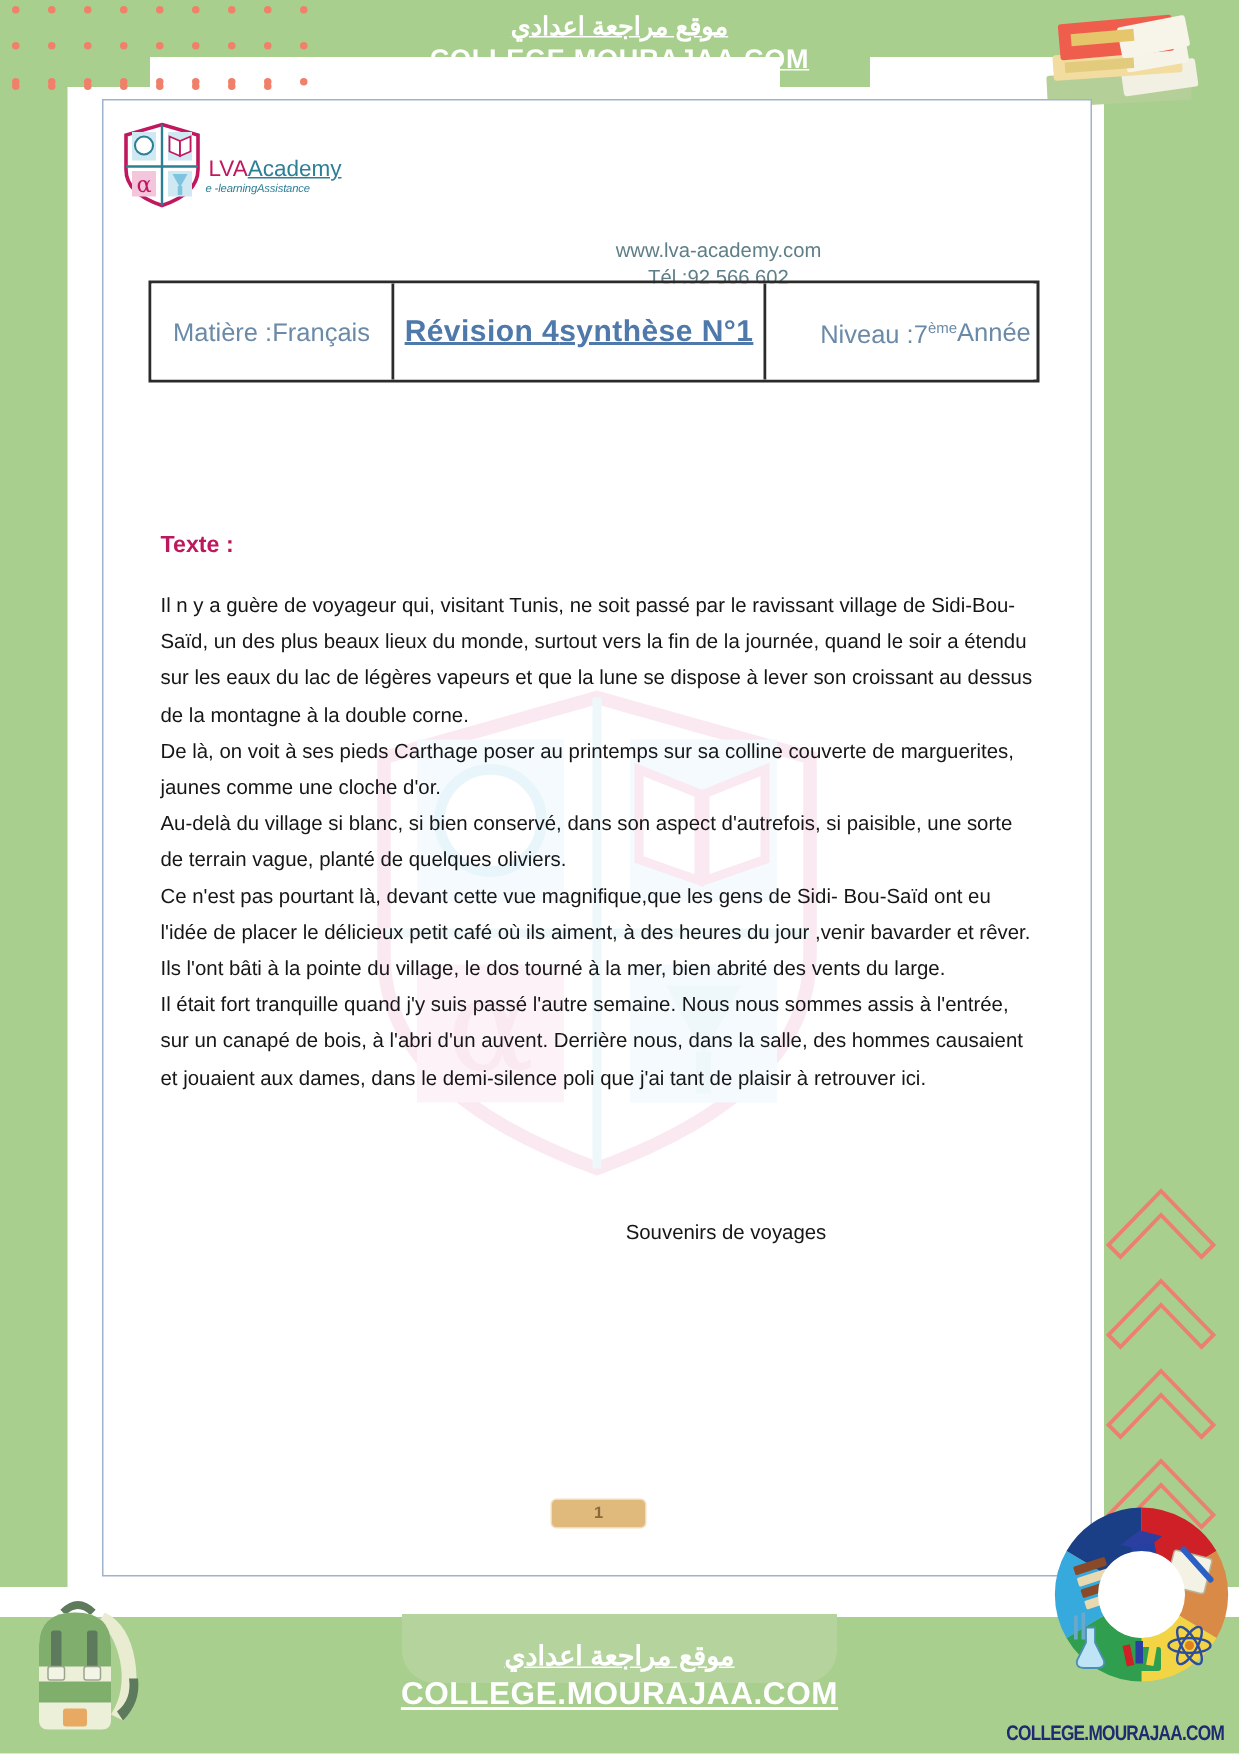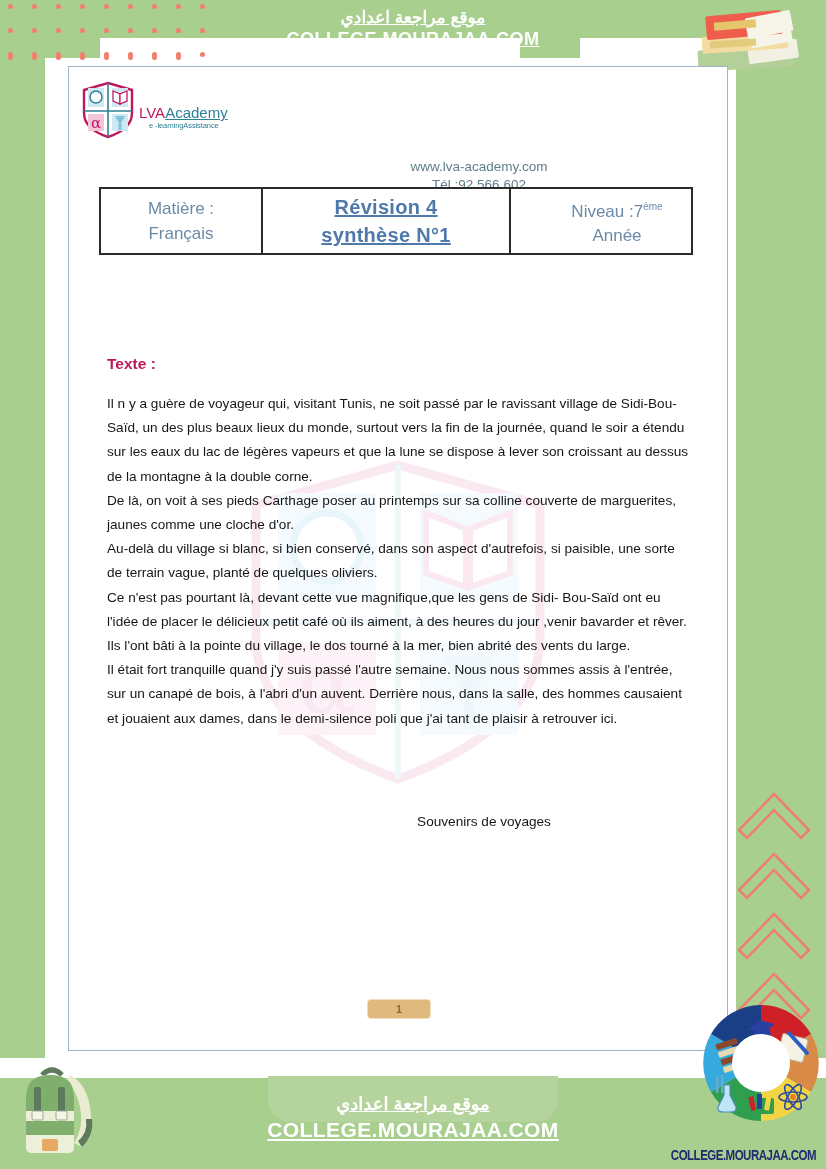--- a/index.html
+++ b/index.html
@@ -159,21 +159,21 @@
     opacity: 0.17;
     pointer-events: none;
   }
 
   
   .logo-block { position: absolute; left: 12px; top: 14px; width: 230px; height: 62px; }
   .logo-shield { position: absolute; left: 0; top: 0; width: 54px; height: 58px; }
   .logo-name { position: absolute; left: 58px; top: 23px; font-size: 15px; font-weight: normal; }
   .logo-lva { color: #c0185e; }
   .logo-academy { color: #2d7f96; text-decoration: underline; }
-  .logo-tag { position: absolute; left: 68px; top: 40px; font-size: 7.5px; color: #2d7f96; letter-spacing: -0.1px;}
+  .logo-tag { position: absolute; left: 56px; top: 40px; font-size: 7.5px; color: #2d7f96; letter-spacing: -0.1px; font-style: italic;}
 
   .contact-block {
     position: absolute;
     left: 230px; top: 72px;
     width: 360px;
     text-align: center;
     color: #5f7f88;
     font-size: 13.5px;
     line-height: 18px;
     margin-top: 19px;
@@ -185,21 +185,21 @@
     left: 30px;
     top: 120px;
     width: 594px;
     height: 68px;
     display: flex;
     border: 2px solid #2b2b2b;
   }
   .info-cell {
     flex: 0 0 auto;
     display: flex;
-    flex-direction: column;
+    flex-direction: row;
     align-items: center;
     justify-content: center;
     color: #6b8aa8;
     background: #ffffff;
   }
   .cell-matiere { width: 162px; border-right: 2px solid #2b2b2b; }
   .cell-titre   { width: 248px; border-right: 2px solid #2b2b2b; }
   .cell-niveau  { width: 178px; padding-left: 34px; }
   .info-cell .l1 { font-size: 17px; line-height: 25px; }
   .info-cell .l2 { font-size: 17px; line-height: 25px; }

